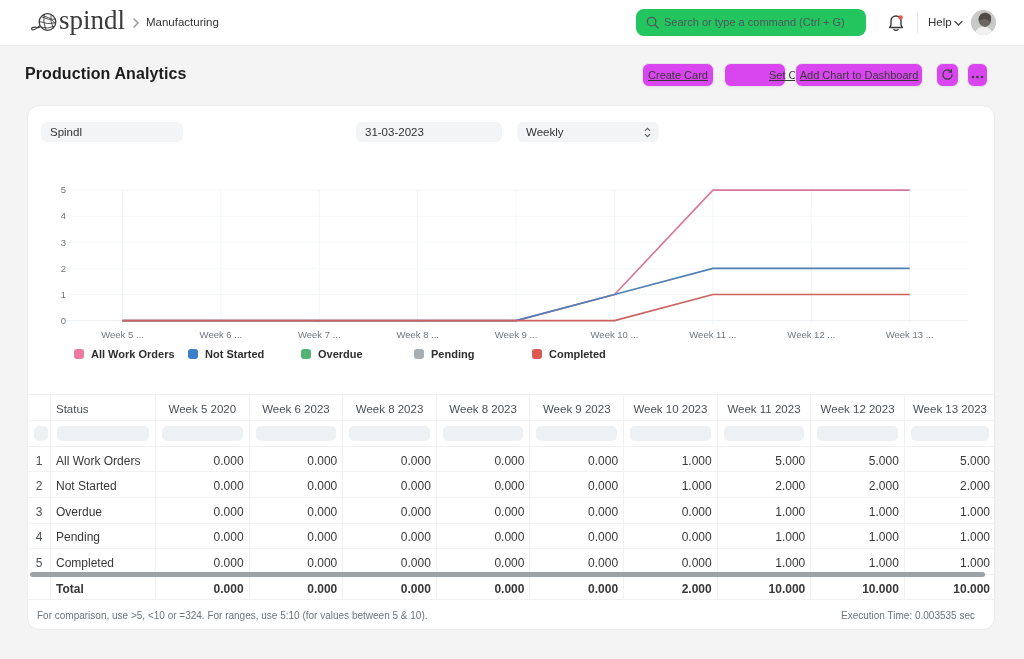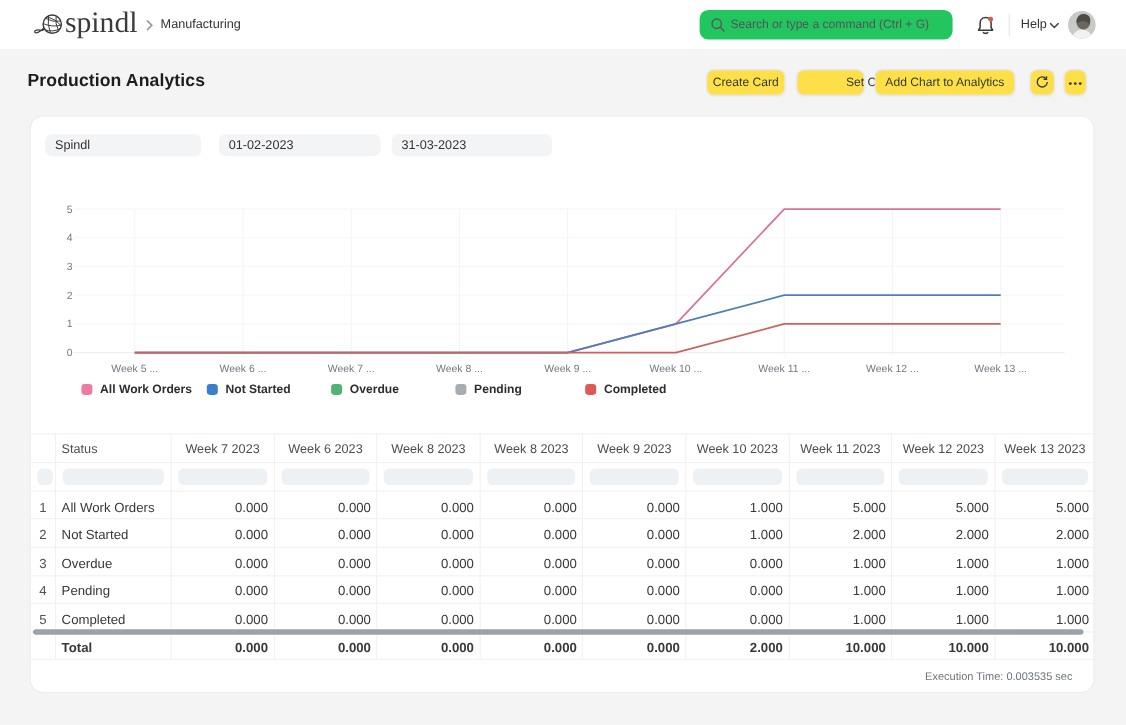--- a/index.html
+++ b/index.html
@@ -8,21 +8,21 @@
   .topbar { position:absolute; left:0; top:0; width:1024px; height:46px; background:#fff; border-bottom:1px solid #ececec; }
   .logoword { position:absolute; left:59px; top:5px; font-family:"Liberation Serif", serif; font-size:27px; color:#3b3b3b; letter-spacing:0px; }
   .crumbsep { position:absolute; left:131px; top:16px; color:#8a8a8a; }
   .crumb { position:absolute; left:146px; top:16px; font-size:11.5px; color:#333; }
   .search { position:absolute; left:636px; top:9px; width:230px; height:27px; background:#22c55e; border-radius:8px; color:#51565b; font-size:11px; line-height:27px; white-space:nowrap; }
   .search .stext { position:absolute; left:28px; top:0; }
   .hdivider { position:absolute; left:917px; top:13px; width:1px; height:20px; background:#e4e4e4; }
   .help { position:absolute; left:928px; top:16px; font-size:11.5px; color:#333; }
   .avatar { position:absolute; left:971px; top:10px; width:25px; height:25px; border-radius:50%; background:#cecece; overflow:hidden; }
   .h1 { position:absolute; left:25px; top:65px; font-size:16px; font-weight:bold; color:#1d1d1d; letter-spacing:0.1px; }
-  .btn { position:absolute; top:63px; height:24px; background:#fde047; border:1px solid #e6e6e6; border-radius:7px; font-size:11px; color:#383838; text-align:center; line-height:22px; white-space:nowrap; box-shadow:0 1px 2px rgba(0,0,0,0.04); }
+  .btn { position:absolute; top:63px; height:24px; background:#d946ef; border:1px solid #e6e6e6; border-radius:7px; font-size:11px; color:#383838; text-align:center; line-height:22px; white-space:nowrap; box-shadow:0 1px 2px rgba(0,0,0,0.04);text-decoration:underline; }
   .card { position:absolute; left:27px; top:105px; width:968px; height:525px; background:#fff; border:1px solid #ececec; border-radius:12px; }
   .fbox { position:absolute; top:16px; height:20px; background:#f3f4f6; border-radius:6px; font-size:11.5px; color:#333; line-height:20px; padding-left:9px; }
   .legend { position:absolute; top:242px; left:0; width:968px; height:14px; }
   .lg { position:absolute; top:1px; width:10px; height:10px; border-radius:3px; }
   .lgt { position:absolute; top:0px; font-size:11px; font-weight:bold; color:#2e2e2e; line-height:13px; }
   table.grid { position:absolute; left:-1px; top:287.6px; width:969px; border-collapse:collapse; table-layout:fixed; font-size:12px; color:#383838; }
   table.grid td, table.grid th { border:1px solid #f1f1f1; padding:0 5px; font-weight:normal; overflow:hidden; white-space:nowrap; }
   table.grid tr.hdr td { height:26.2px; color:#4a4f54; text-align:center; font-size:11.5px; padding-top:3px;margin-top:16px; }
   table.grid tr.flt td { height:26px; padding:0 6px; }
   table.grid tr.data td { height:25.6px; padding-top:3px; }
@@ -76,35 +76,39 @@
         <ellipse cx="15" cy="10.5" rx="6.8" ry="7.8" fill="#6b6661"></ellipse>
         <path d="M8.3 9.5 Q9 4 15.5 3.2 Q21 3.5 21.8 8 L21 13 Q17 9 13 10 L8.5 12 Z" fill="#4e4a46"></path>
         <path d="M3.5 27 Q5.5 18.5 13.5 18.2 Q22 18.5 24 27 Z" fill="#f2f1ef"></path>
       </svg>
   </div>
 </div>
 
 <div class="h1">Production Analytics</div>
 <div class="btn" style="left:642px; width:72px;">Create Card</div>
 <div class="btn" style="left:724px; width:62px;padding-left:44px;">Set Chart</div>
-<div class="btn" style="left:795px; width:128px;">Add Chart to Analytics</div>
+<div class="btn" style="left:795px; width:128px;">Add Chart to Dashboard</div>
 <div class="btn" style="left:936px; width:23px;"><svg width="13" height="13" viewBox="0 0 16 16" style="margin-top:4px;">
       <path d="M13.6 8 A5.6 5.6 0 1 1 8 2.4 L8 2.4 A5.6 5.6 0 0 1 12.4 4.6" fill="none" stroke="#3a3a3a" stroke-width="1.5"></path>
       <path d="M12.8 1.6 L12.8 5 L9.4 5" fill="none" stroke="#3a3a3a" stroke-width="1.5"></path>
     </svg></div>
 <div class="btn" style="left:967px; width:21px;"><svg width="13" height="4" viewBox="0 0 13 4" style="margin-top:9px;">
       <circle cx="2" cy="2" r="1.3" fill="#3a3a3a"></circle>
       <circle cx="6.5" cy="2" r="1.3" fill="#3a3a3a"></circle>
       <circle cx="11" cy="2" r="1.3" fill="#3a3a3a"></circle>
     </svg></div>
 
 <div class="card">
   <div class="fbox" style="left:13px; width:142px;">Spindl</div>
-  <div class="fbox" style="left:171px; width:147px;">01-02-2023</div>
   <div class="fbox" style="left:328px; width:146px;">31-03-2023</div>
+  <div class="fbox" style="left:489px; width:142px;">Weekly
+    <svg width="7" height="11" viewBox="0 0 7 11" style="position:absolute;right:8px;top:5px;">
+        <path d="M1 3.8 L3.5 1.3 L6 3.8 M1 7.2 L3.5 9.7 L6 7.2" stroke="#5a5f63" stroke-width="1.1" fill="none"></path>
+      </svg>
+  </div>
 
   <svg width="968" height="180" viewBox="0 0 968 180" style="position:absolute;left:0;top:60px;">
 
     <g stroke="#f1f5f7" stroke-width="1">
       <line x1="94.5" y1="24.1" x2="94.5" y2="158"></line>
       <line x1="192.9" y1="24.1" x2="192.9" y2="158"></line>
       <line x1="291.3" y1="24.1" x2="291.3" y2="158"></line>
       <line x1="389.7" y1="24.1" x2="389.7" y2="158"></line>
       <line x1="488.1" y1="24.1" x2="488.1" y2="158"></line>
       <line x1="586.5" y1="24.1" x2="586.5" y2="158"></line>
@@ -171,21 +175,21 @@
         <col style="width:93.6px">
         <col style="width:93.6px">
         <col style="width:93.6px">
         <col style="width:93.6px">
         <col style="width:91px">
     </colgroup>
     <tbody>
         <tr class="hdr">
       <td></td>
           <td style="text-align:left;">Status</td>
-      <td>Week 7 2023</td>
+      <td>Week 5 2020</td>
           <td>Week 6 2023</td>
           <td>Week 8 2023</td>
           <td>Week 8 2023</td>
           <td>Week 9 2023</td>
           <td>Week 10 2023</td>
           <td>Week 11 2023</td>
           <td>Week 12 2023</td>
           <td>Week 13 2023</td>
     </tr>
     <tr class="flt">
@@ -298,15 +302,16 @@
           <td class="num">0.000</td>
           <td class="num">2.000</td>
           <td class="num">10.000</td>
           <td class="num">10.000</td>
           <td class="num">10.000</td>
         </tr>
   </tbody>
     </table>
   <div class="sbthumb"></div>
   <div class="footer">
+    <span style="position:absolute;left:9px;">For comparison, use &gt;5, &lt;10 or =324. For ranges, use 5:10 (for values between 5 &amp; 10).</span>
     <span style="position:absolute;right:19px;">Execution Time: 0.003535 sec</span>
   </div>
 </div>
 
 </body></html>

